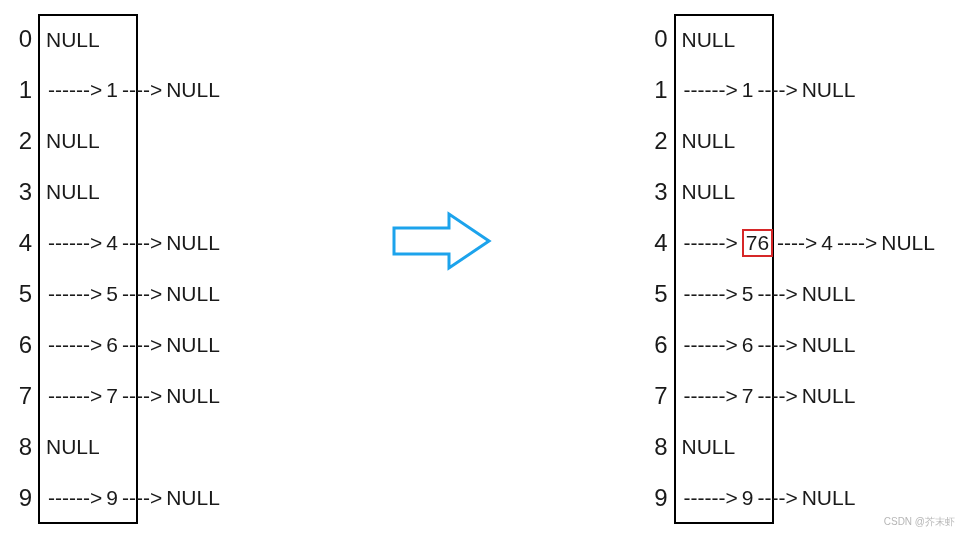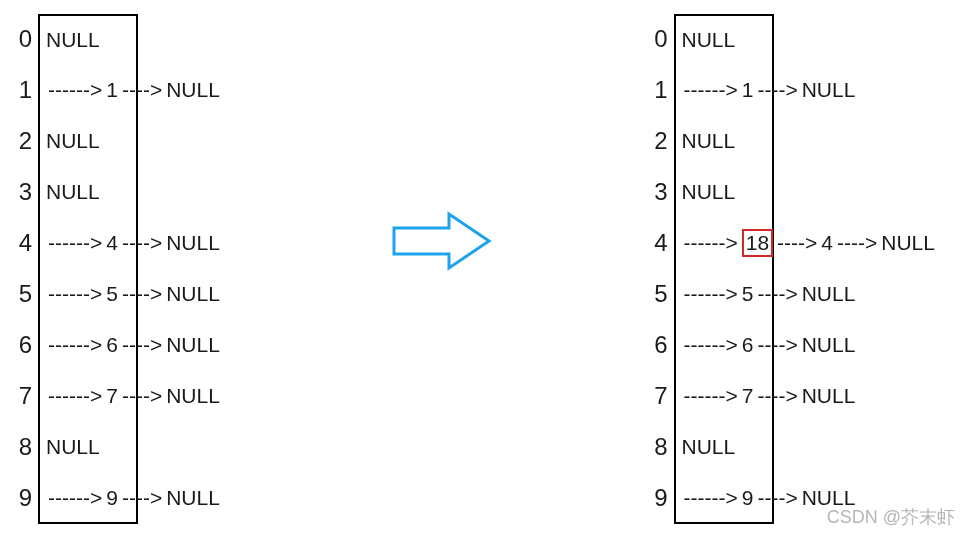--- a/index.html
+++ b/index.html
@@ -65,21 +65,21 @@
     }
     .big-arrow {
       flex: 0 0 auto;
       margin: 0 10px 0 30px;
       margin-top: -50px;
     }
     .watermark {
       position: absolute;
       right: 12px;
       bottom: 8px;
-      font-size: 18px;
+      font-size: 10px;
       color: rgba(120,120,120,0.55);
       font-family: Arial, sans-serif;
     }
   </style>
 </head>
 <body>
 
 <div class="container">
 
   <div class="table-block" id="left-table">
@@ -188,21 +188,21 @@
       </div>
       <div class="row">
         <div class="index">3</div>
         <div class="cell">NULL</div>
       </div>
       <div class="row">
         <div class="index">4</div>
         <div class="cell"></div>
         <div class="chain">
           <span class="arrow-dashes">------&gt; </span>
-          <span class="boxed">18</span> 
+          <span class="boxed">76</span> 
           <span class="arrow-dashes">----&gt; </span>
           <span>4</span> 
           <span class="arrow-dashes">----&gt; </span>
           <span>NULL</span> 
         </div>
       </div>
       <div class="row">
         <div class="index">5</div>
         <div class="cell"></div>
         <div class="chain">

